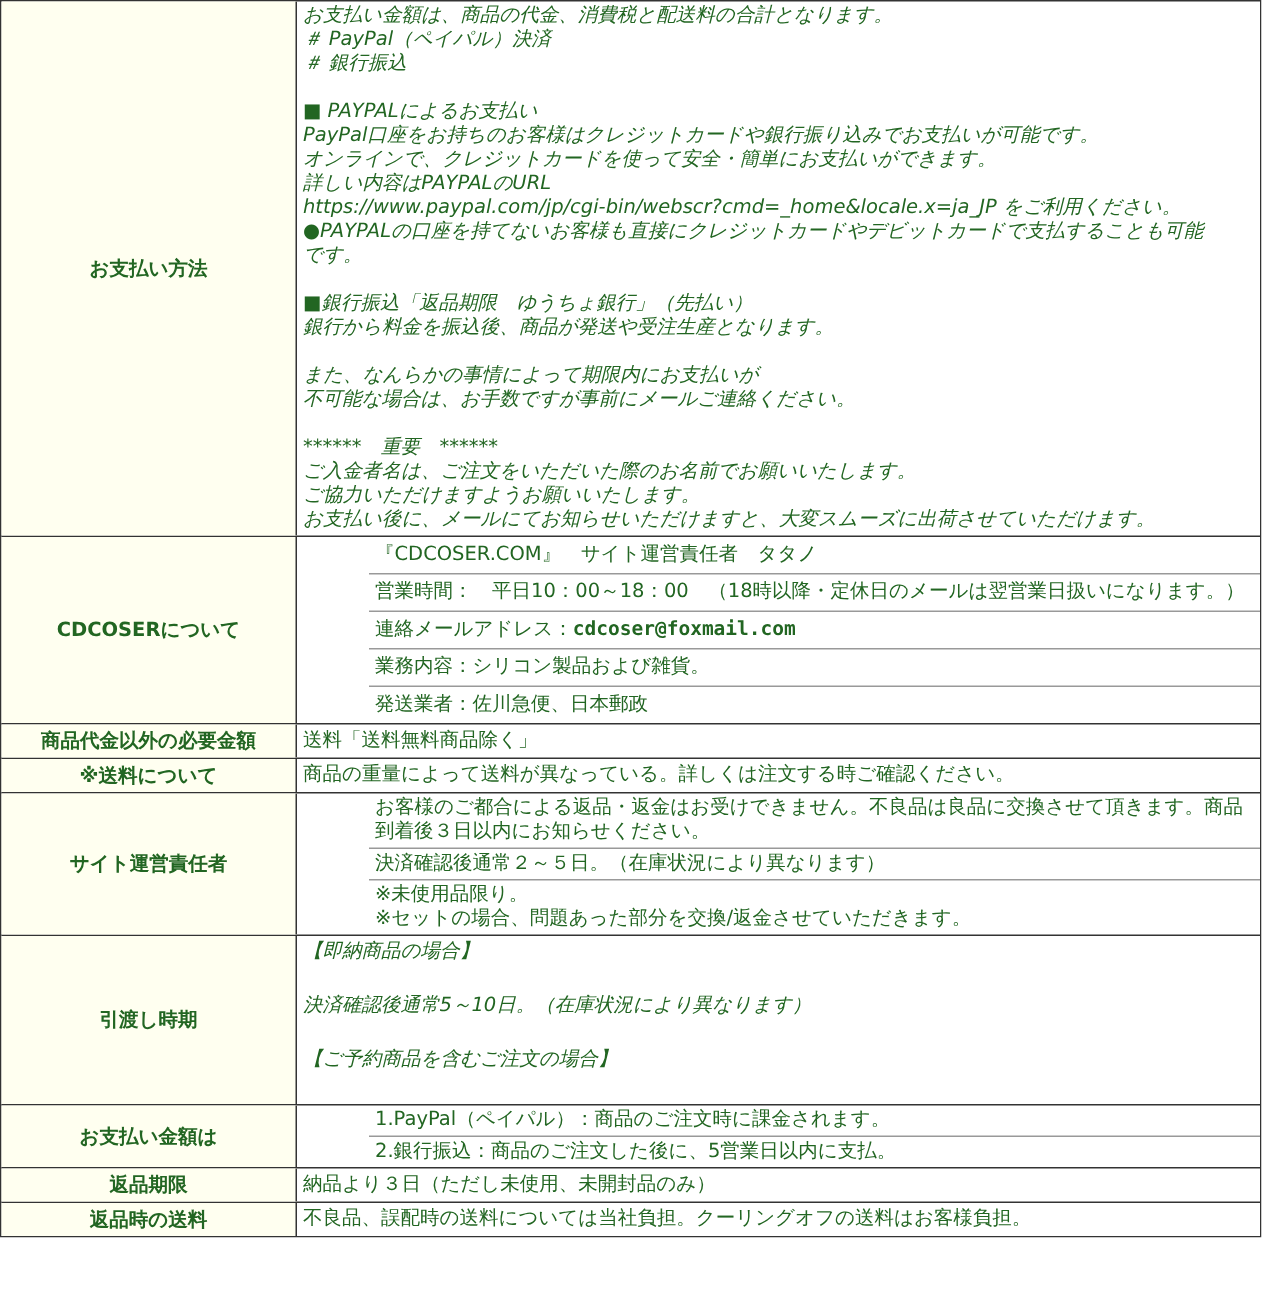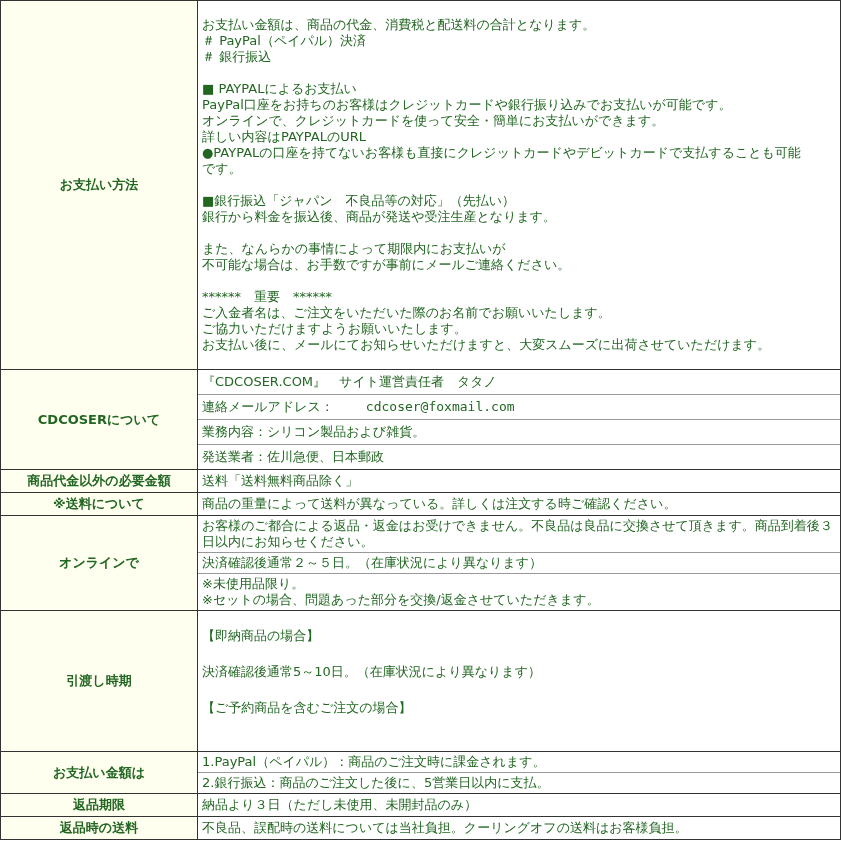--- a/index.html
+++ b/index.html
@@ -38,66 +38,69 @@
     text-align:center;
     font-weight:bold;
     padding:2px 4px;
   }
   .ccell{
     flex:1;
     min-width:0;
     display:flex;
     flex-direction:column;
     justify-content:center;
+    padding-left:48px;
   }
-  .pad{padding:16px 4px;}
+  .pad{padding:2px 4px;font-style:italic;}
   .pad1{padding:3px 4px;}
   .sub{padding:2px 4px;}
   .sub.tall{padding:4px 4px;}
   .sub + .sub{border-top:1px solid var(--sub-border);}
   .pline{line-height:16px;min-height:16px;}
   .dline{line-height:18px;min-height:18px;}
-  .email{font-weight:normal;font-family:"DejaVu Sans Mono","Liberation Mono",monospace;margin-left:32px;}
+  .email{font-weight:bold;font-family:"DejaVu Sans Mono","Liberation Mono",monospace;}
 </style>
 </head>
 <body>
 
 <div class="tbl">
 
   <div class="row">
     <div class="hcell">お支払い方法</div>
     <div class="ccell pad">
       <div class="pline">お支払い金額は、商品の代金、消費税と配送料の合計となります。</div>
       <div class="pline">＃ PayPal（ペイパル）決済</div>
       <div class="pline">＃ 銀行振込</div>
       <div class="pline"></div>
       <div class="pline">■ PAYPALによるお支払い</div>
       <div class="pline">PayPal口座をお持ちのお客様はクレジットカードや銀行振り込みでお支払いが可能です。</div>
       <div class="pline">オンラインで、クレジットカードを使って安全・簡単にお支払いができます。</div>
       <div class="pline">詳しい内容はPAYPALのURL</div>
+      <div class="pline">https://www.paypal.com/jp/cgi-bin/webscr?cmd=_home&amp;locale.x=ja_JP をご利用ください。</div>
       <div class="pline">●PAYPALの口座を持てないお客様も直接にクレジットカードやデビットカードで支払することも可能</div>
       <div class="pline">です。</div>
       <div class="pline"></div>
-      <div class="pline">■銀行振込「ジャパン　不良品等の対応」（先払い）</div>
+      <div class="pline">■銀行振込「返品期限　ゆうちょ銀行」（先払い）</div>
       <div class="pline">銀行から料金を振込後、商品が発送や受注生産となります。</div>
       <div class="pline"></div>
       <div class="pline">また、なんらかの事情によって期限内にお支払いが</div>
       <div class="pline">不可能な場合は、お手数ですが事前にメールご連絡ください。</div>
       <div class="pline"></div>
       <div class="pline">******　重要　******</div>
       <div class="pline">ご入金者名は、ご注文をいただいた際のお名前でお願いいたします。</div>
       <div class="pline">ご協力いただけますようお願いいたします。</div>
       <div class="pline">お支払い後に、メールにてお知らせいただけますと、大変スムーズに出荷させていただけます。</div>
     </div>
   </div>
 
   <div class="row">
     <div class="hcell">CDCOSERについて</div>
     <div class="ccell">
       <div class="sub tall pline">『CDCOSER.COM』　サイト運営責任者　タタノ</div>
+      <div class="sub tall pline">営業時間：　平日10：00～18：00　（18時以降・定休日のメールは翌営業日扱いになります。）</div>
       <div class="sub tall pline"><span>連絡メールアドレス：</span><span class="email">cdcoser@foxmail.com</span></div>
       <div class="sub tall pline">業務内容：シリコン製品および雑貨。</div>
       <div class="sub tall pline">発送業者：佐川急便、日本郵政</div>
     </div>
   </div>
 
   <div class="row">
     <div class="hcell">商品代金以外の必要金額</div>
     <div class="ccell pad1">
       <div class="pline">送料「送料無料商品除く」</div>
@@ -105,21 +108,21 @@
   </div>
 
   <div class="row">
     <div class="hcell">※送料について</div>
     <div class="ccell pad1">
       <div class="pline">商品の重量によって送料が異なっている。詳しくは注文する時ご確認ください。</div>
     </div>
   </div>
 
   <div class="row">
-    <div class="hcell">オンラインで</div>
+    <div class="hcell">サイト運営責任者</div>
     <div class="ccell">
       <div class="sub pline">お客様のご都合による返品・返金はお受けできません。不良品は良品に交換させて頂きます。商品到着後３日以内にお知らせください。</div>
       <div class="sub pline">決済確認後通常２～５日。（在庫状況により異なります）</div>
       <div class="sub">
         <div class="pline">※未使用品限り。</div>
         <div class="pline">※セットの場合、問題あった部分を交換/返金させていただきます。</div>
       </div>
     </div>
   </div>
 

